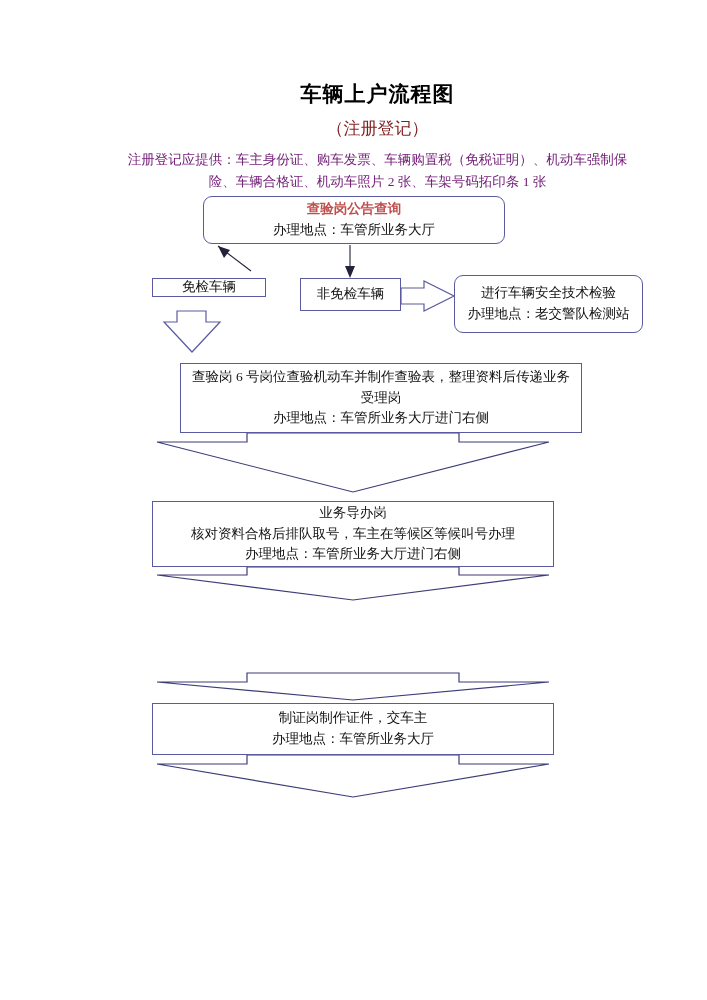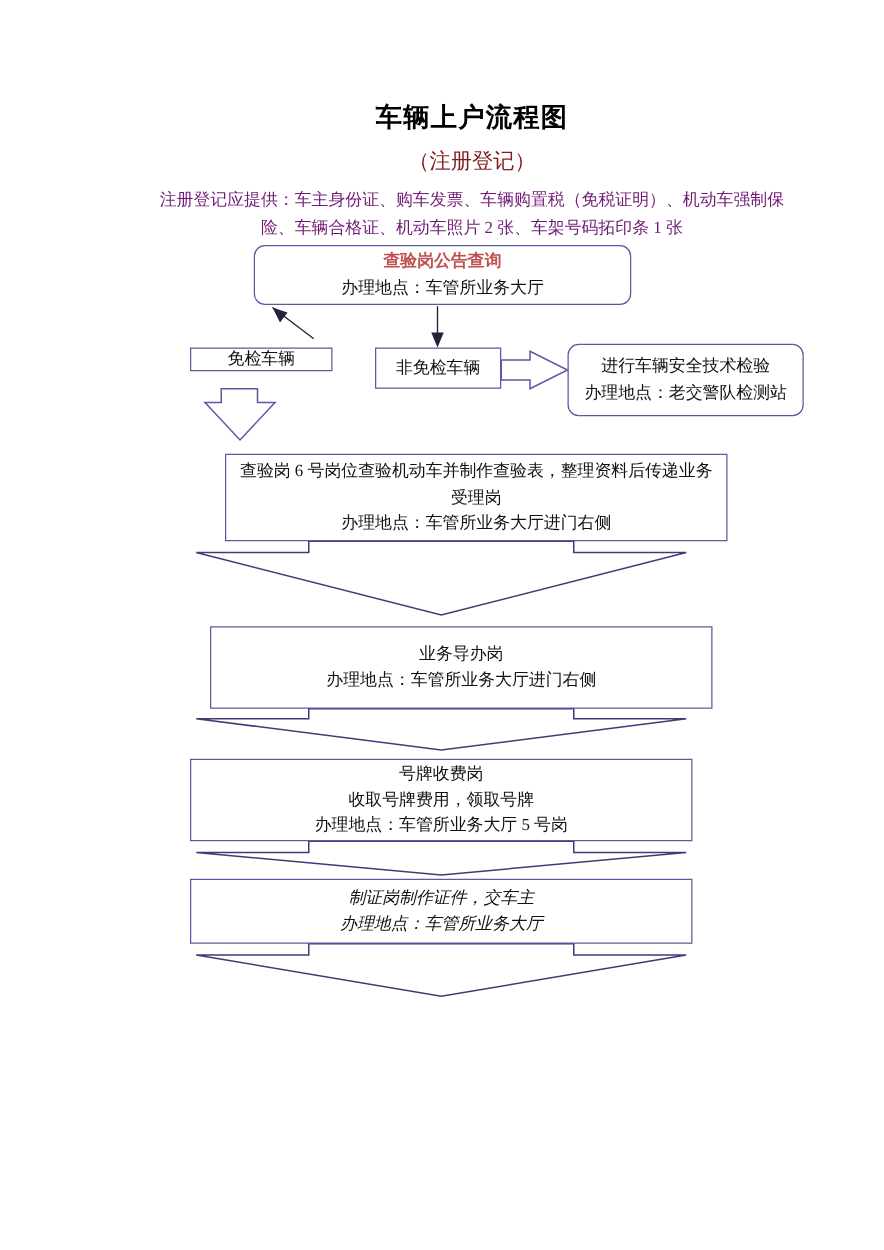--- a/index.html
+++ b/index.html
@@ -93,23 +93,23 @@
     color: #c0504d;
     font-weight: bold;
   }
 
   
   #node-announce      { left: 203px; top: 196px; width: 302px; height: 48px; }
   #node-exempt        { left: 136px; top: 278px; width: 114px; height: 19px; margin-left: 16px; }
   #node-nonexempt     { left: 300px; top: 278px; width: 101px; height: 33px; }
   #node-inspection    { left: 454px; top: 275px; width: 189px; height: 58px; }
   #node-check-post    { left: 152px; top: 363px; width: 402px; height: 70px; margin-left: 28px; }
-  #node-guide-post    { left: 152px; top: 501px; width: 402px; height: 66px; margin-left: 16px; }
+  #node-guide-post    { left: 152px; top: 501px; width: 402px; height: 66px; }
   #node-plate-fee     { left: 152px; top: 607px; width: 402px; height: 66px; }
-  #node-cert-make     { left: 152px; top: 703px; width: 402px; height: 52px; font-style: italic; }
+  #node-cert-make     { left: 152px; top: 703px; width: 402px; height: 52px; }
 
   #node-check-post .line { white-space: normal; }
 </style>
 </head>
 <body>
 
 <div class="doc-header">
   <div class="doc-title">车辆上户流程图</div>
   <div class="doc-subtitle">（注册登记）</div>
   <div class="doc-intro">注册登记应提供：车主身份证、购车发票、车辆购置税（免税证明）、机动车强制保险、车辆合格证、机动车照片 2 张、车架号码拓印条 1 张</div>
@@ -175,27 +175,23 @@
     <span class="line">办理地点：老交警队检测站</span>
   </div>
 
   <div class="node" id="node-check-post">
     <span class="line">查验岗 6 号岗位查验机动车并制作查验表，整理资料后传递业务受理岗</span>
     <span class="line">办理地点：车管所业务大厅进门右侧</span>
   </div>
 
   <div class="node" id="node-guide-post">
     <span class="line">业务导办岗</span>
+    <span class="line">核对资料合格后排队取号，车主在等候区等候叫号办理</span>
     <span class="line">办理地点：车管所业务大厅进门右侧</span>
   </div>
 
-  <div class="node" id="node-plate-fee">
-    <span class="line">号牌收费岗</span>
-    <span class="line">收取号牌费用，领取号牌</span>
-    <span class="line">办理地点：车管所业务大厅 5 号岗</span>
-  </div>
 
   <div class="node" id="node-cert-make">
     <span class="line">制证岗制作证件，交车主</span>
     <span class="line">办理地点：车管所业务大厅</span>
   </div>
 
 </div>
 
 </body></html>

